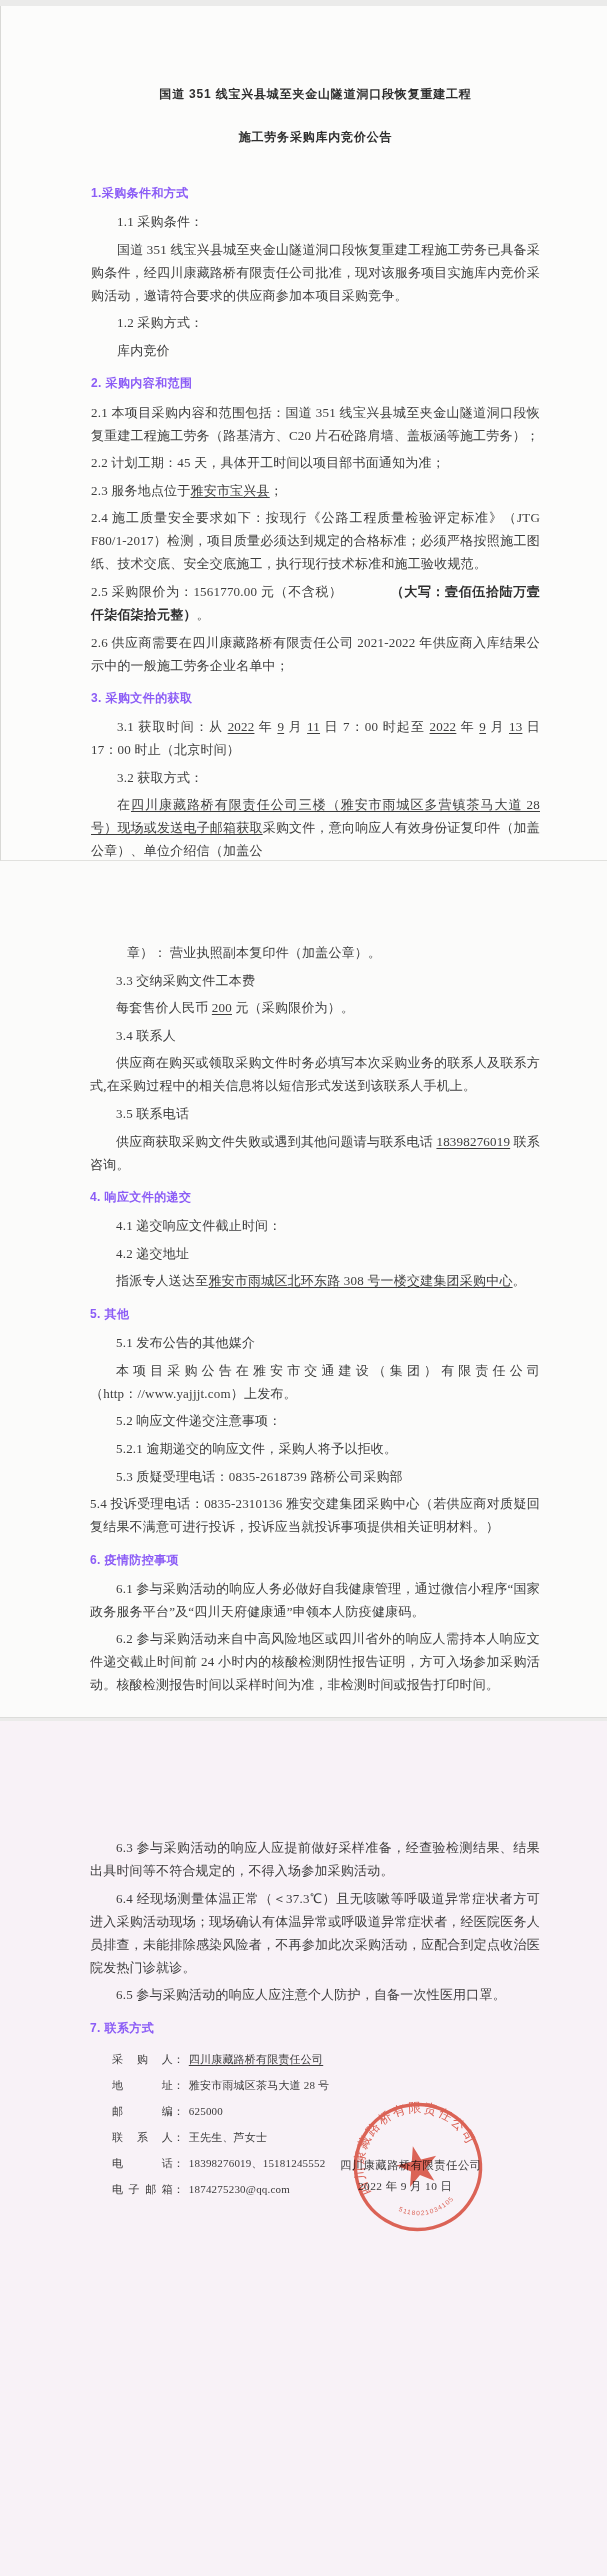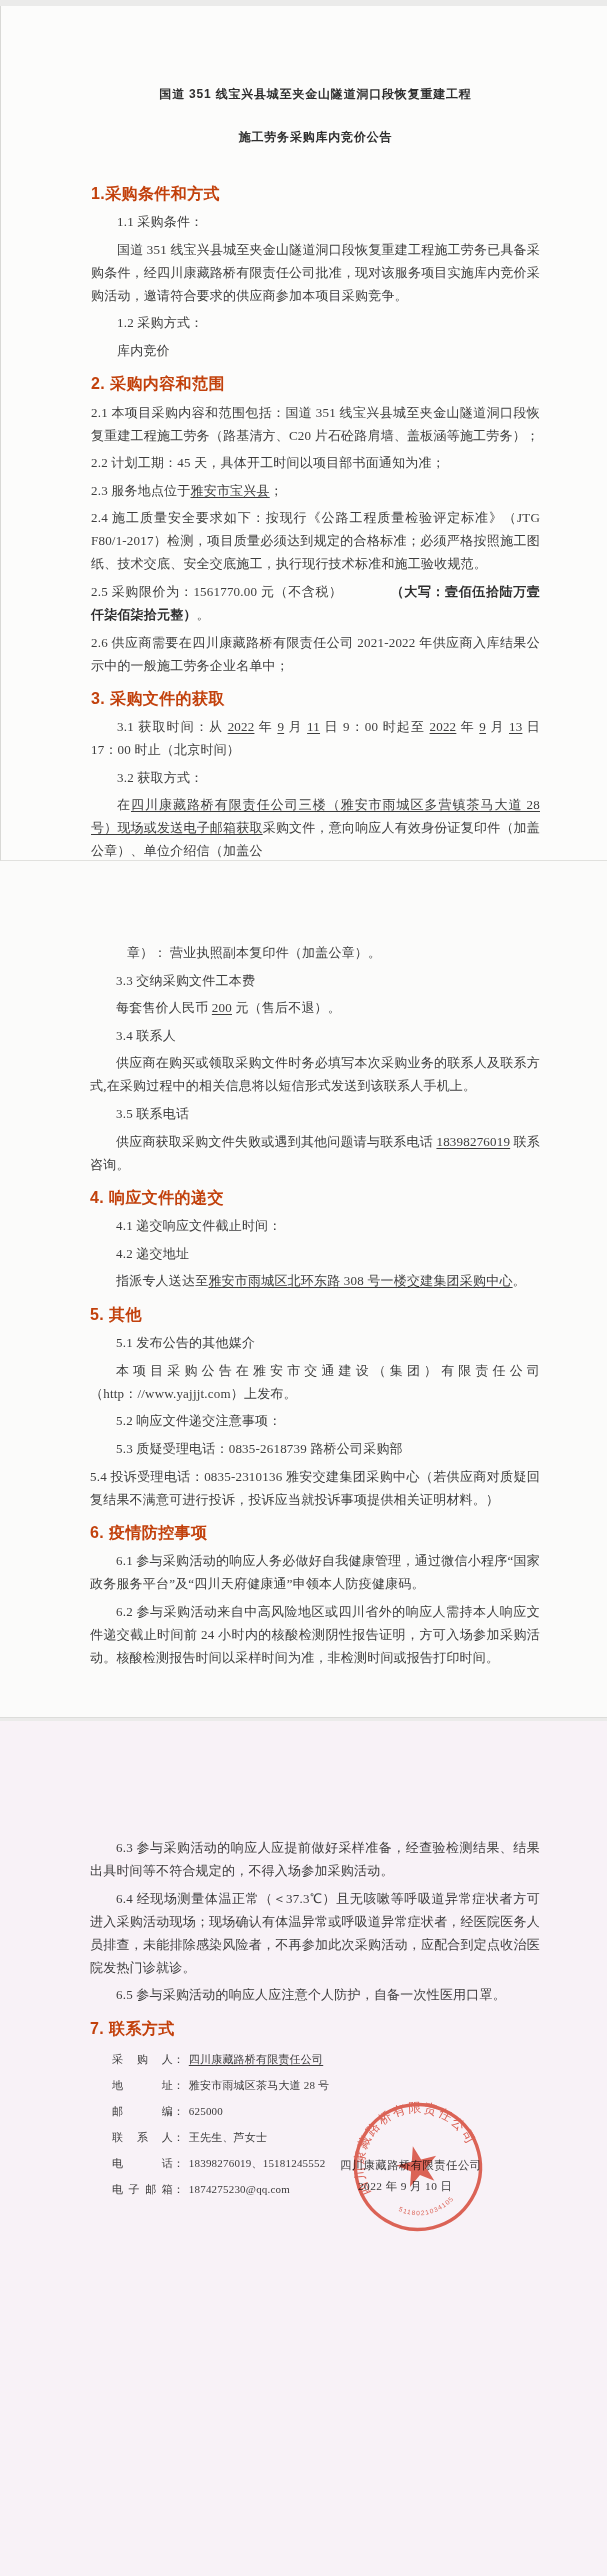--- a/index.html
+++ b/index.html
@@ -22,21 +22,21 @@
   .ttl {
     text-align:center; font-family:"Liberation Sans", sans-serif;
     font-weight:bold; color:#2e2e2e; font-size:12px; line-height:23px;
     letter-spacing:0.8px;
   }
   .ttl-1 { margin-top:77px; }
   .ttl-2 { margin-top:20px; }
 
   .hd {
     font-family:"Liberation Sans", sans-serif; font-weight:bold;
-    color:#c2410c; font-size:16px; line-height:23.5px; letter-spacing:0.4px;
+    color:#8b5cf6; font-size:12px; line-height:23.5px; letter-spacing:0.4px;
     margin:10.6px 0 0 0;
   }
   .hd-first { margin-top:33px; }
 
   .para {
     font-size:13px; line-height:23px; letter-spacing:0.2px;
     margin:4.6px 0 0 0; color:#3d3d3d;
     text-align:justify;
   }
   .ind { text-indent:2em; }
@@ -83,43 +83,44 @@
 
   <div class="hd">2. 采购内容和范围</div>
   <div class="para"><span>2.1 本项目采购内容和范围包括：国道 351 线宝兴县城至夹金山隧道洞口段恢复重建工程施工劳务（路基清方、C20 片石砼路肩墙、盖板涵等施工劳务）；</span></div>
   <div class="para"><span>2.2 计划工期：45 天，具体开工时间以项目部书面通知为准；</span></div>
   <div class="para"><span>2.3 服务地点位于</span><span class="u">雅安市宝兴县</span><span>；</span></div>
   <div class="para"><span>2.4 施工质量安全要求如下：按现行《公路工程质量检验评定标准》（JTG F80/1-2017）检测，项目质量必须达到规定的合格标准；必须严格按照施工图纸、技术交底、安全交底施工，执行现行技术标准和施工验收规范。</span></div>
   <div class="para"><span>2.5 采购限价为：1561770.00 元（不含税）</span><span class="b">（大写：壹佰伍拾陆万壹仟柒佰柒拾元整）</span><span>。</span></div>
   <div class="para"><span>2.6 供应商需要在四川康藏路桥有限责任公司 2021-2022 年供应商入库结果公示中的一般施工劳务企业名单中；</span></div>
 
   <div class="hd">3. 采购文件的获取</div>
-  <div class="para ind"><span>3.1 获取时间：从 </span><span class="u">2022</span><span> 年 </span><span class="u">9</span><span> 月 </span><span class="u">11</span><span> 日 9：00 时起至 </span><span class="u">2022</span><span> 年 </span><span class="u">9</span><span> 月 </span><span class="u">13</span><span> 日 17：00 时止（北京时间）</span></div>
+  <div class="para ind"><span>3.1 获取时间：从 </span><span class="u">2022</span><span> 年 </span><span class="u">9</span><span> 月 </span><span class="u">11</span><span> 日 7：00 时起至 </span><span class="u">2022</span><span> 年 </span><span class="u">9</span><span> 月 </span><span class="u">13</span><span> 日 17：00 时止（北京时间）</span></div>
   <div class="para ind"><span>3.2 获取方式：</span></div>
   <div class="para ind"><span>在</span><span class="u">四川康藏路桥有限责任公司三楼（雅安市雨城区多营镇茶马大道 28 号）现场或发送电子邮箱获取</span><span>采购文件，意向响应人有效身份证复印件（加盖公章）、单位介绍信（加盖公</span></div>
 </div>
 
 <div class="page page-2">
   <div class="para mt-page2"><span>章）： 营业执照副本复印件（加盖公章）。</span></div>
   <div class="para ind"><span>3.3 交纳采购文件工本费</span></div>
-  <div class="para ind"><span>每套售价人民币 </span><span class="u">200</span><span> 元（售后不退）。</span></div>
+  <div class="para ind"><span>每套售价人民币 </span><span class="u">200</span><span> 元（采购限价为）。</span></div>
   <div class="para ind"><span>3.4 联系人</span></div>
   <div class="para ind"><span>供应商在购买或领取采购文件时务必填写本次采购业务的联系人及联系方式,在采购过程中的相关信息将以短信形式发送到该联系人手机上。</span></div>
   <div class="para ind"><span>3.5 联系电话</span></div>
   <div class="para ind"><span>供应商获取采购文件失败或遇到其他问题请与联系电话 </span><span class="u">18398276019</span><span> 联系咨询。</span></div>
 
   <div class="hd">4. 响应文件的递交</div>
   <div class="para ind"><span>4.1 递交响应文件截止时间：</span></div>
   <div class="para ind"><span>4.2 递交地址</span></div>
   <div class="para ind"><span>指派专人送达至</span><span class="u">雅安市雨城区北环东路 308 号一楼交建集团采购中心</span><span>。</span></div>
 
   <div class="hd">5. 其他</div>
   <div class="para ind"><span>5.1 发布公告的其他媒介</span></div>
   <div class="para ind"><span>本项目采购公告在雅安市交通建设（集团）有限责任公司（http：//www.yajjjt.com）上发布。</span></div>
   <div class="para ind"><span>5.2 响应文件递交注意事项：</span></div>
+  <div class="para ind"><span>5.2.1 逾期递交的响应文件，采购人将予以拒收。</span></div>
   <div class="para ind"><span>5.3 质疑受理电话：0835-2618739 路桥公司采购部</span></div>
   <div class="para"><span>5.4 投诉受理电话：0835-2310136 雅安交建集团采购中心（若供应商对质疑回复结果不满意可进行投诉，投诉应当就投诉事项提供相关证明材料。）</span></div>
 
   <div class="hd">6. 疫情防控事项</div>
   <div class="para ind"><span>6.1 参与采购活动的响应人务必做好自我健康管理，通过微信小程序“国家政务服务平台”及“四川天府健康通”申领本人防疫健康码。</span></div>
   <div class="para ind"><span>6.2 参与采购活动来自中高风险地区或四川省外的响应人需持本人响应文件递交截止时间前 24 小时内的核酸检测阴性报告证明，方可入场参加采购活动。核酸检测报告时间以采样时间为准，非检测时间或报告打印时间。</span></div>
 </div>
 
 <div class="page page-3">
   <div class="para ind mt-page3"><span>6.3 参与采购活动的响应人应提前做好采样准备，经查验检测结果、结果出具时间等不符合规定的，不得入场参加采购活动。</span></div>

